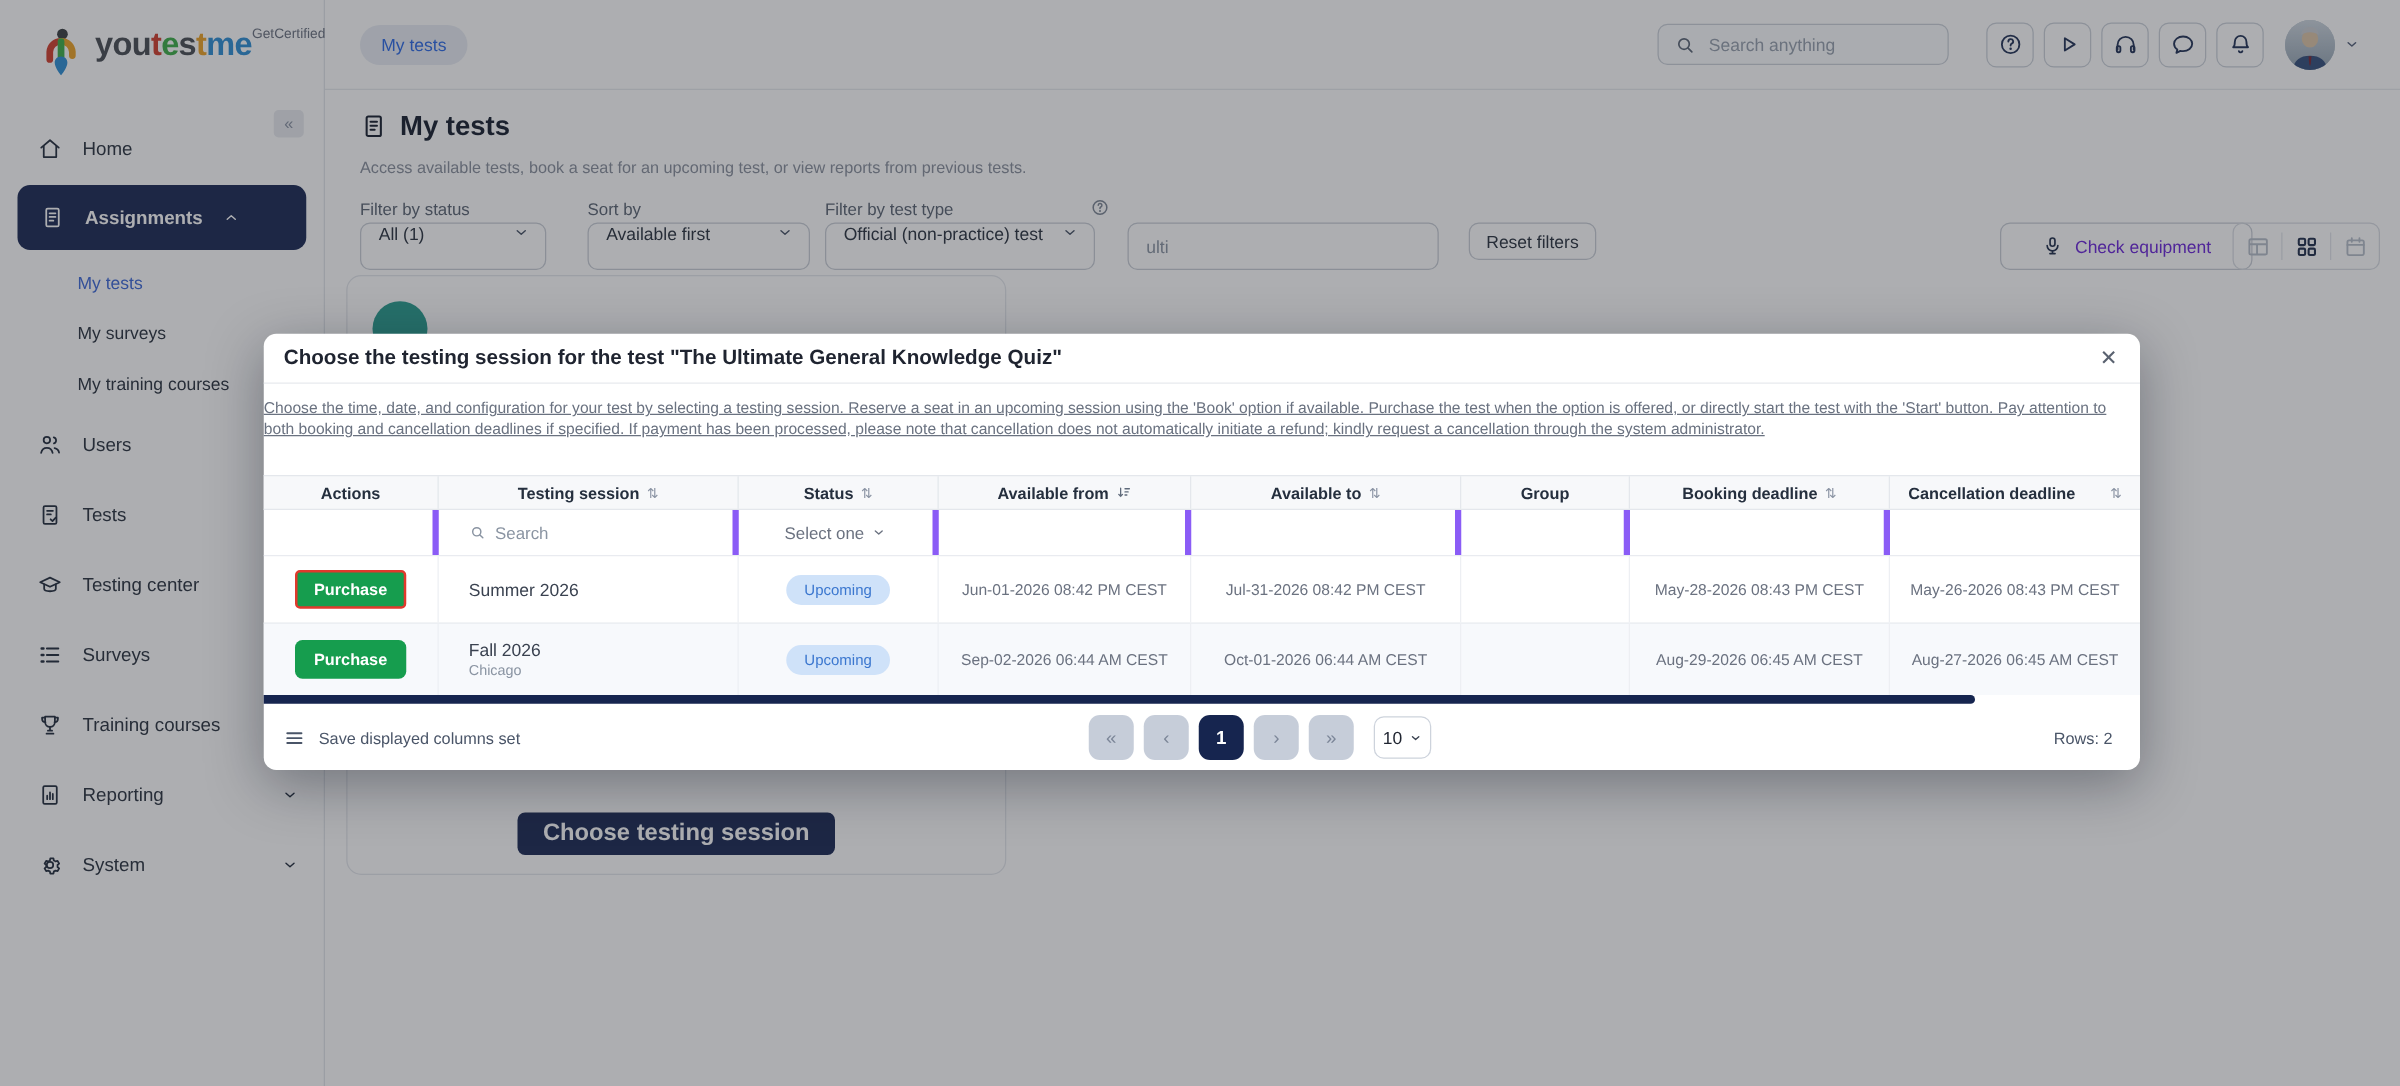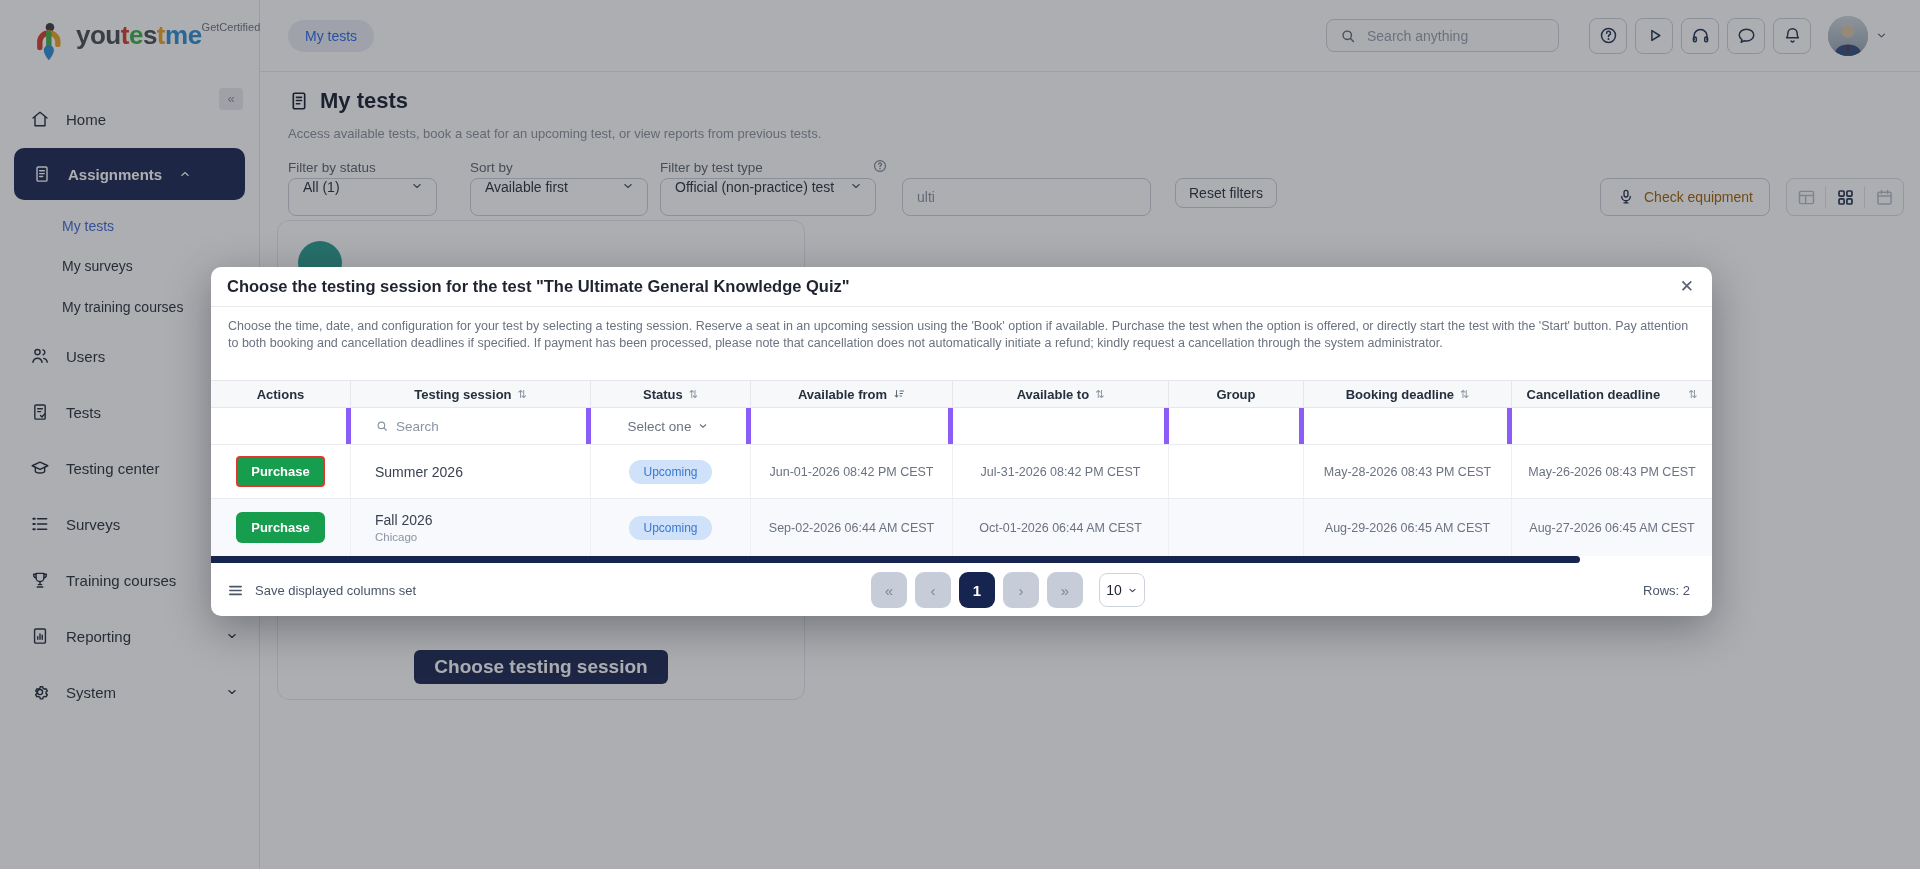--- a/index.html
+++ b/index.html
@@ -38,36 +38,36 @@
   
   .content { position:absolute; left:260px; top:72px; width:1660px; height:797px; background:#fff; }
   .page-title-row { position:absolute; left:28px; top:16px; display:flex; align-items:center; gap:10px; }
   .page-title { font-size:22px; font-weight:bold; color:#182130; }
   .page-sub { position:absolute; left:28px; top:54px; font-size:13px; color:#8a919e; }
   .f-label { position:absolute; top:88px; font-size:13.5px; color:#5c6674; }
   .f-help { position:absolute; left:612px; top:86px; }
   .dd { position:absolute; top:106px; height:38px; border:1px solid #c9ced6; border-radius:8px; background:#fff; display:flex; align-items:flex-start; justify-content:space-between; padding:0 12px 0 14px; font-size:14px; color:#2b3440; cursor:pointer; }
   .f-input { position:absolute; top:106px; left:642px; width:249px; height:38px; border:1px solid #c9ced6; border-radius:8px; padding:0 14px; font-size:14px; color:#8b95a3; font-family:inherit; outline:none; }
   .reset-btn { position:absolute; top:106px; left:915px; height:30px; border:1px solid #c9ced6; background:#fff; border-radius:8px; padding:0 13px; font-size:14px; color:#2b3440; font-family:inherit; cursor:pointer; }
-  .check-eq { position:absolute; top:106px; left:1340px; height:38px; border:1px solid #c9ced6; background:#fff; border-radius:8px; display:flex; align-items:center; gap:9px; padding:0 16px; font-size:14px; font-weight:500; color:#a16207; font-family:inherit; cursor:pointer; }
+  .check-eq { position:absolute; top:106px; left:1340px; height:38px; border:1px solid #c9ced6; background:#fff; border-radius:8px; display:flex; align-items:center; gap:9px; padding:0 32px; font-size:14px; font-weight:500; color:#6d28d9; font-family:inherit; cursor:pointer; }
   .view-toggle { position:absolute; top:106px; left:1526px; width:118px; height:38px; border:1px solid #d9dde3; border-radius:8px; display:flex; align-items:center; }
   .vt-cell { flex:1; display:flex; align-items:center; justify-content:center; cursor:pointer; height:100%; }
   .vt-sep { width:1px; height:22px; background:#e2e5ea; }
 
   .test-card { position:absolute; left:17px; top:148px; width:528px; height:480px; background:#fff; border:1px solid #e4e7ec; border-radius:12px; }
   .tc-avatar { position:absolute; left:20px; top:20px; width:44px; height:44px; border-radius:50%; background:#2a9d8f; }
   .tc-choose { position:absolute; left:136px; top:429px; width:254px; height:34px; background:#1b2a55; color:#fff; border:none; border-radius:6px; font-size:19px; font-weight:bold; font-family:inherit; cursor:pointer; }
 
   
   .overlay { position:absolute; inset:0; background:rgba(32,36,44,0.37); z-index:50; }
   .modal { position:absolute; left:211px; top:267px; width:1501px; height:349px; background:#fff; border-radius:10px; z-index:100; box-shadow:0 12px 44px rgba(10,15,30,0.35); }
   .m-head { height:40px; display:flex; align-items:center; justify-content:space-between; padding:0 18px 0 16px; border-bottom:1px solid #e8eaee; }
   .m-title { font-size:16.5px; font-weight:bold; color:#1f2430; }
   .m-close { background:none; border:none; font-size:17px; color:#5a6270; cursor:pointer; line-height:1; }
-  .m-desc { padding:11px 17px 0 17px; font-size:12.5px; color:#6a7280; line-height:17px; height:73px; }
+  .m-desc { padding:11px 17px 0 0; font-size:12.5px; color:#6a7280; line-height:17px; height:73px;text-decoration:underline; }
 
   .tbl { width:1501px; }
   .tbl-row { display:grid; grid-template-columns:140px 240px 160px 202px 216px 135px 208px 200px; }
   .th { background:#f7f8fa; border-top:1px solid #e4e7ec; border-bottom:1px solid #e4e7ec; height:28px; }
   .th > div { display:flex; align-items:center; justify-content:center; gap:6px; font-size:13px; font-weight:bold; color:#252f3e; border-right:1px solid #e4e7ec; }
   .th > div:last-child { border-right:none;gap:28px; }
   .sort-glyph { font-size:11px; color:#8a93a3; font-weight:normal; }
   .tr-filter { height:36px; }
   .tr-filter > div { display:flex; align-items:center; justify-content:center; border-right:5px solid #8b5cf6; font-size:13.5px; color:#6b7280; }
   .tr-filter > div:last-child { border-right:none; }

